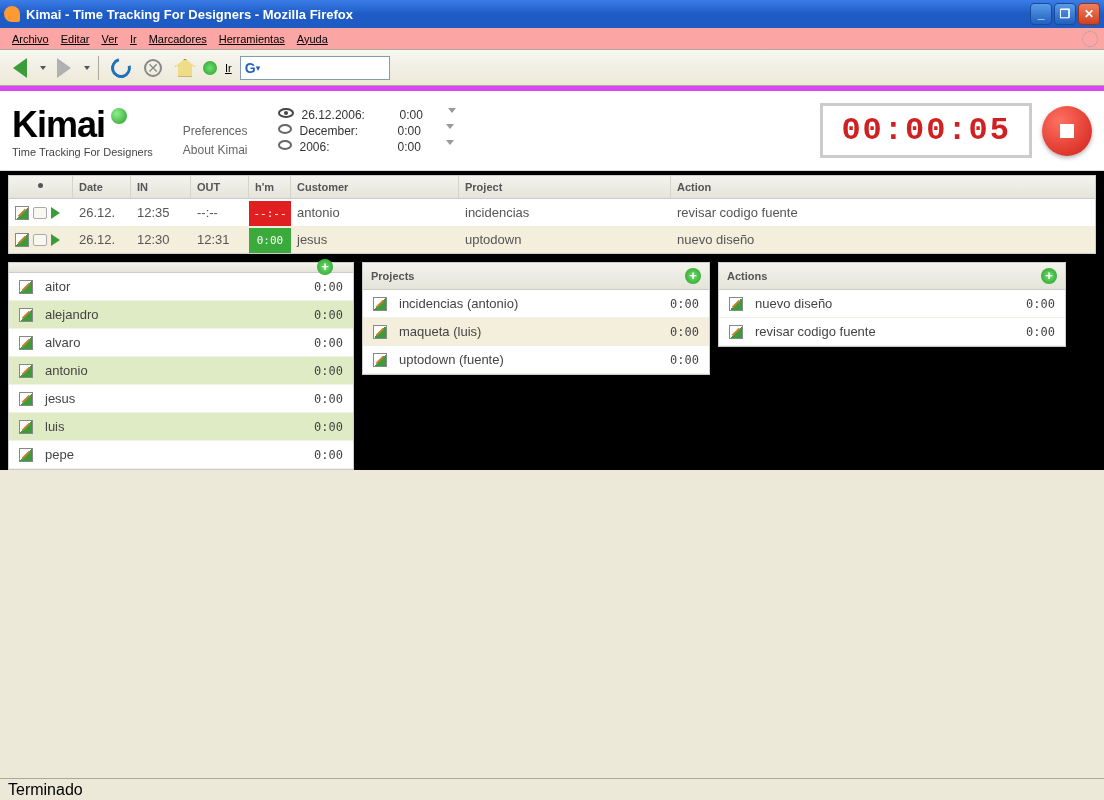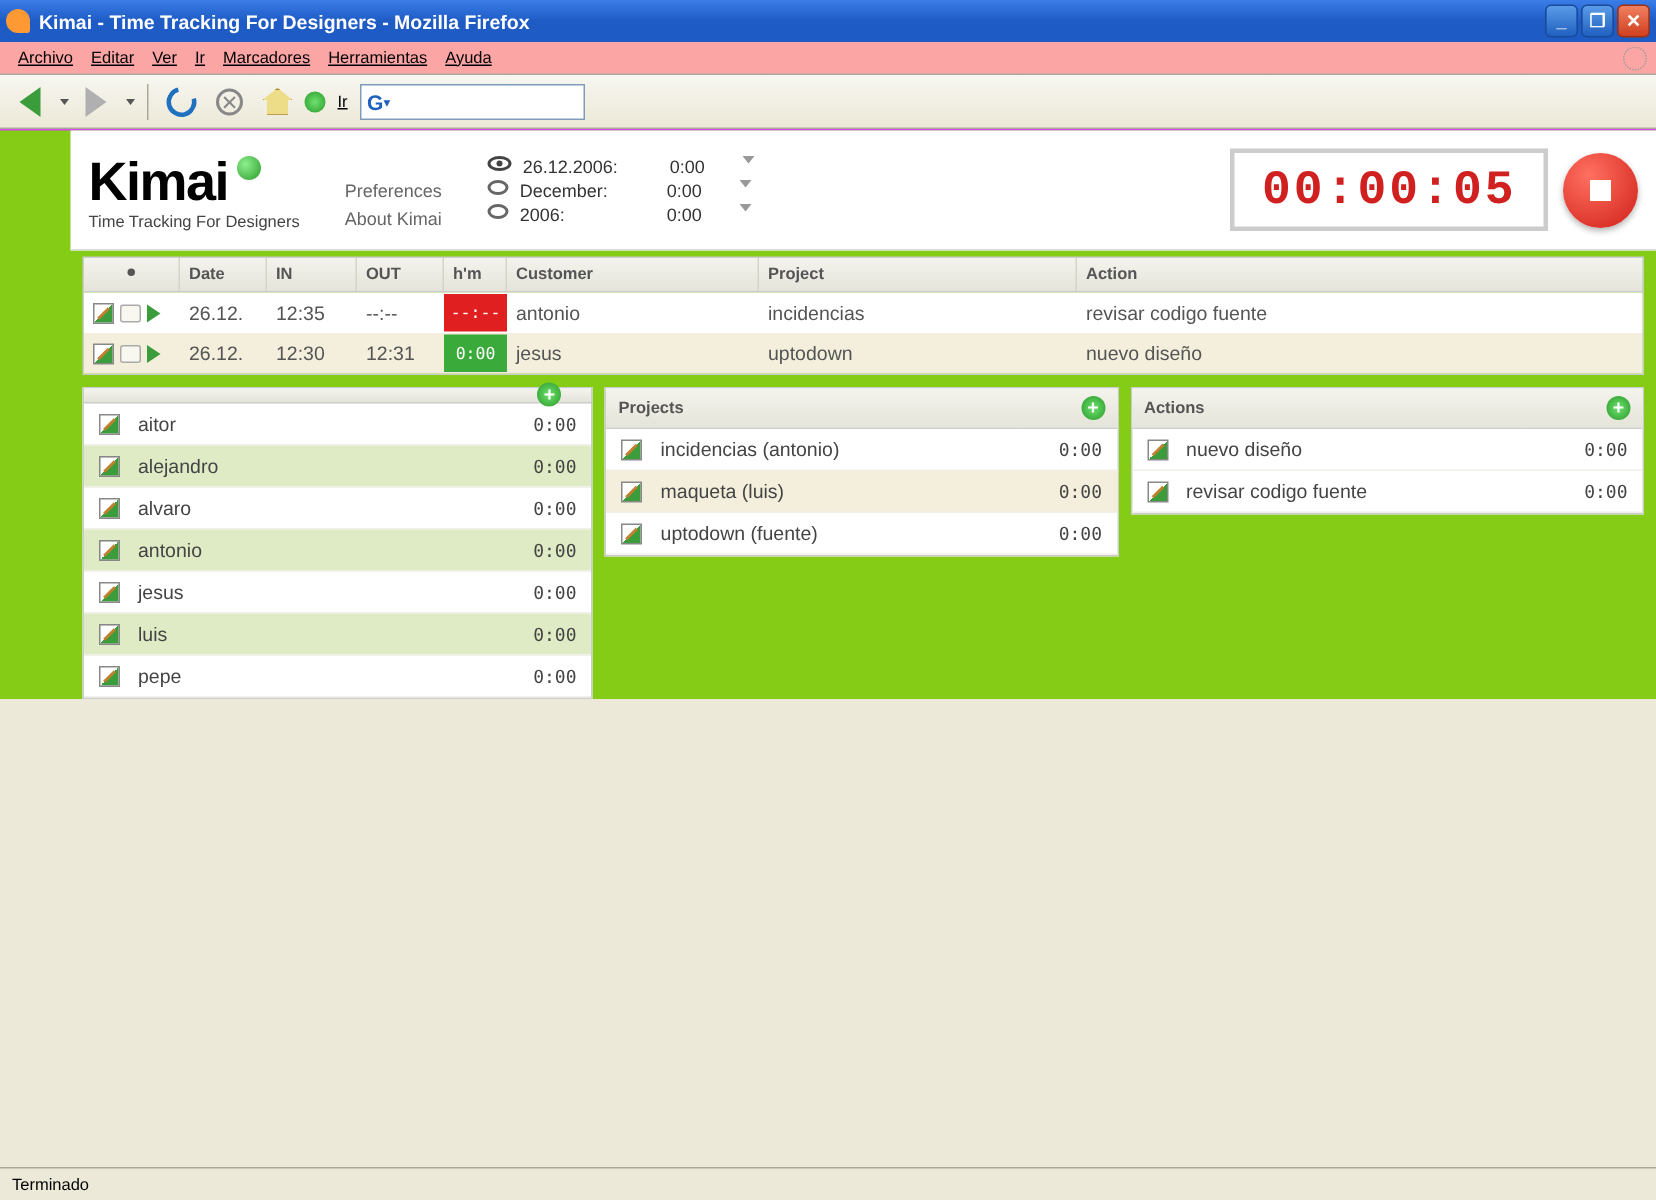--- a/index.html
+++ b/index.html
@@ -32,21 +32,21 @@
 .urlbar { flex: 1; height: 24px; border: 1px solid #7f9db9; background: #fff; display: flex; align-items: center; padding: 0 4px; }
 .favicon-green { width: 14px; height: 14px; background: radial-gradient(circle, #6de06d, #2a9a2a); border-radius: 50%; margin-right: 4px; }
 .urltext { flex: 1; font-size: 12px; }
 .urldrop { width: 14px; display: flex; justify-content: center; }
 .go-icon { width: 14px; height: 14px; background: radial-gradient(circle, #6de06d, #2a9a2a); border-radius: 50%; }
 .go-label { font-size: 11px; text-decoration: underline; margin: 0 4px; }
 .searchbox { width: 150px; height: 24px; border: 1px solid #7f9db9; background: #fff; display: flex; align-items: center; padding: 0 4px; }
 .g-icon { font-weight: bold; color: #2060c0; font-size: 14px; }
 
 
-.app { background: #84cc16; border-top: 1px solid #d946ef; padding-left: 47px; }
+.app { background: #000000; border-top: 5px solid #d946ef; }
 .appheader { display: flex; align-items: center; padding: 10px 12px; gap: 30px; background: #fff; border-bottom: 1px solid #ddd; }
 .logo-block { }
 .logo { font-size: 36px; font-weight: bold; letter-spacing: -1px; display: flex; align-items: center; }
 .logo-dot { width: 16px; height: 16px; background: radial-gradient(circle at 35% 35%, #8ef08e, #2a9a2a); border-radius: 50%; margin-left: 6px; margin-top: -18px; }
 .logo-sub { font-size: 11px; color: #444; }
 .header-links { color: #666; font-size: 12px; line-height: 1.6; margin-top: 21px; }
 .header-links a { display: block; color: #666; text-decoration: none; }
 .header-stats { display: flex; flex-direction: column; gap: 2px; font-size: 12px; color: #333; }
 .stat-row { display: flex; align-items: flex-start; gap: 8px; }
 .eye-icon { width: 16px; height: 10px; border: 2px solid #444; border-radius: 50%; display: flex; align-items: center; justify-content: center; }
@@ -67,21 +67,21 @@
 .th.icons { width: 64px; }
 .th.date { width: 58px; }
 .th.in { width: 60px; }
 .th.out { width: 58px; }
 .th.hm { width: 42px; }
 .th.cust { width: 168px; }
 .th.proj { width: 212px; }
 .th.act { flex: 1; border-right: none; }
 .dot { width: 5px; height: 5px; background: #555; border-radius: 50%; margin: 2px auto; }
 
-.tr { display: flex; font-size: 13px; align-items: center; }
+.tr { display: flex; font-size: 13px; align-items: flex-end; }
 .tr.running { background: #fff; }
 .tr.alt { background: #f3efdc; }
 .td { padding: 6px; }
 .td.icons { width: 64px; display: flex; gap: 4px; align-items: center; }
 .edit-icon { width: 14px; height: 14px; background: linear-gradient(135deg, #fff 50%, #3a9c3a 50%); border: 1px solid #888; position: relative; }
 .edit-icon::after { content: ''; position: absolute; width: 10px; height: 2px; background: #c08030; transform: rotate(-45deg); top: 5px; left: 1px; }
 .note-icon { width: 14px; height: 12px; border: 1px solid #aaa; border-radius: 2px; background: #f8f8f0; }
 .play-icon { width: 0; height: 0; border-top: 6px solid transparent; border-bottom: 6px solid transparent; border-left: 9px solid #3a9c3a; }
 .td.date { width: 58px; color: #555; }
 .td.in { width: 60px; color: #555; }
@@ -114,21 +114,21 @@
 
 .panel.customers .panel-body::-webkit-scrollbar { width: 16px; }
 .panel.customers .panel-body::-webkit-scrollbar-track { background: #f0ede0; border-left: 1px solid #ccc; }
 .panel.customers .panel-body::-webkit-scrollbar-thumb { background: #c8d8f0; border: 1px solid #7a9ac8; }
 .panel.customers .panel-body::-webkit-scrollbar-button { background: #d4e0f0; border: 1px solid #7a9ac8; height: 16px; }
 
 .cust-top-bar { height: 10px; background: linear-gradient(to bottom, #f4f4ee, #e4e4da); border-bottom: 1px solid #ccc; position: relative; }
 .cust-top-bar .add-btn { position: absolute; right: 20px; top: -4px; }
 
 
-.statusbar { position: absolute; bottom: 0; left: 0; right: 0; height: 22px; background: #ece9d8; border-top: 1px solid #aca899; display: flex; align-items: center; padding: 0 8px; font-size: 11px; }
+.statusbar { position: absolute; bottom: 0; left: 0; right: 0; height: 22px; background: #ece9d8; border-top: 1px solid #aca899; display: flex; align-items: center; padding: 0 8px; font-size: 16px; }
 </style>
 </head>
 <body>
 
 <div class="titlebar">
   <div class="titlebar-icon"></div>
   <div class="titlebar-text">Kimai - Time Tracking For Designers - Mozilla Firefox</div>
   <div class="winbtns">
     <div class="winbtn min">_</div>
     <div class="winbtn max">❐</div>

